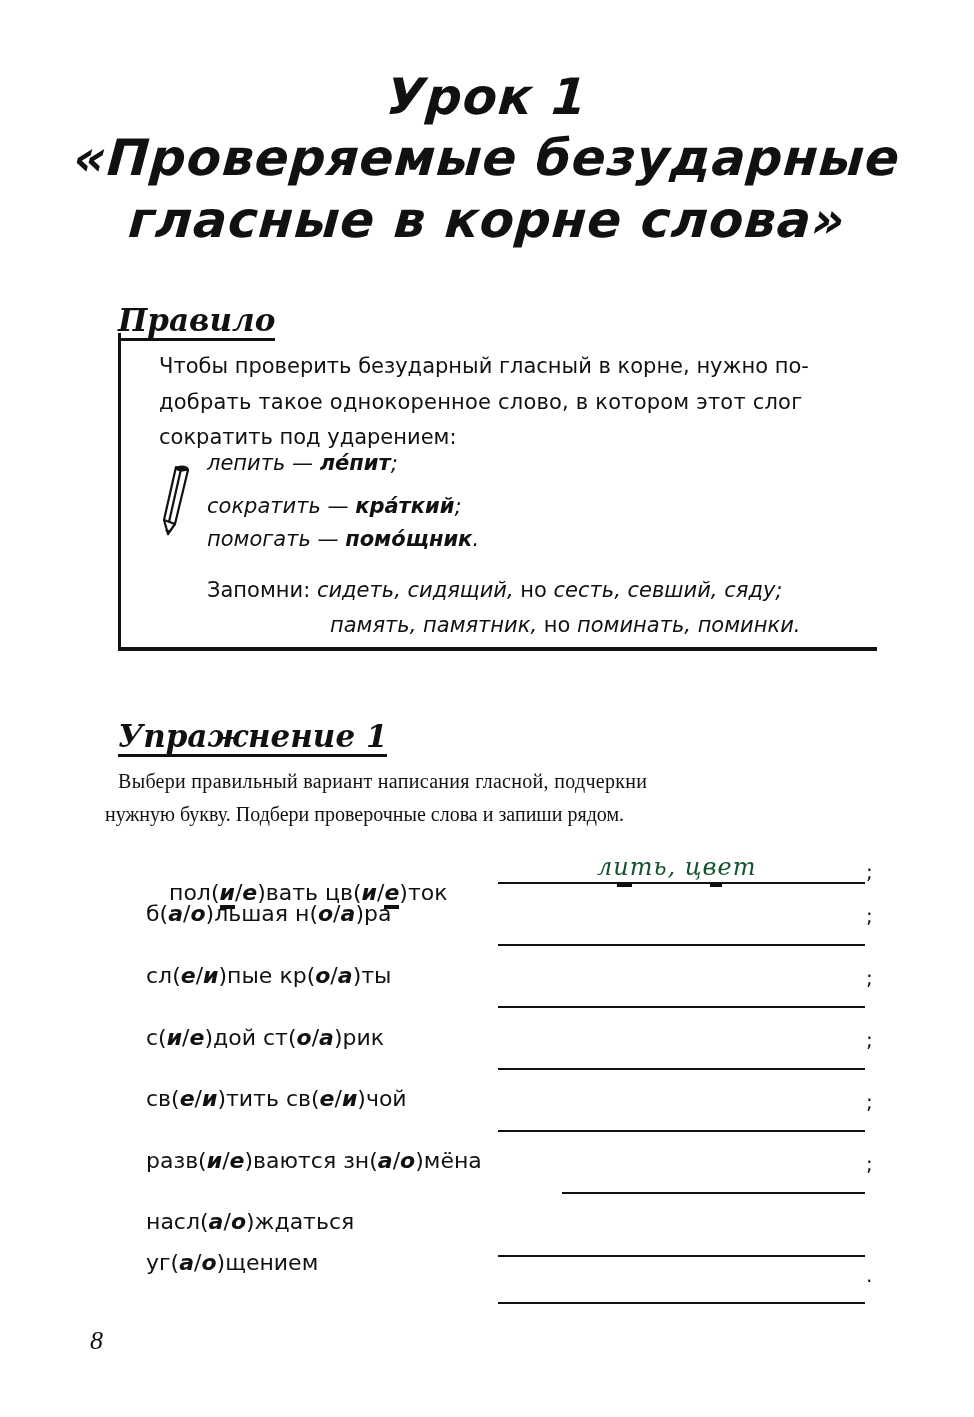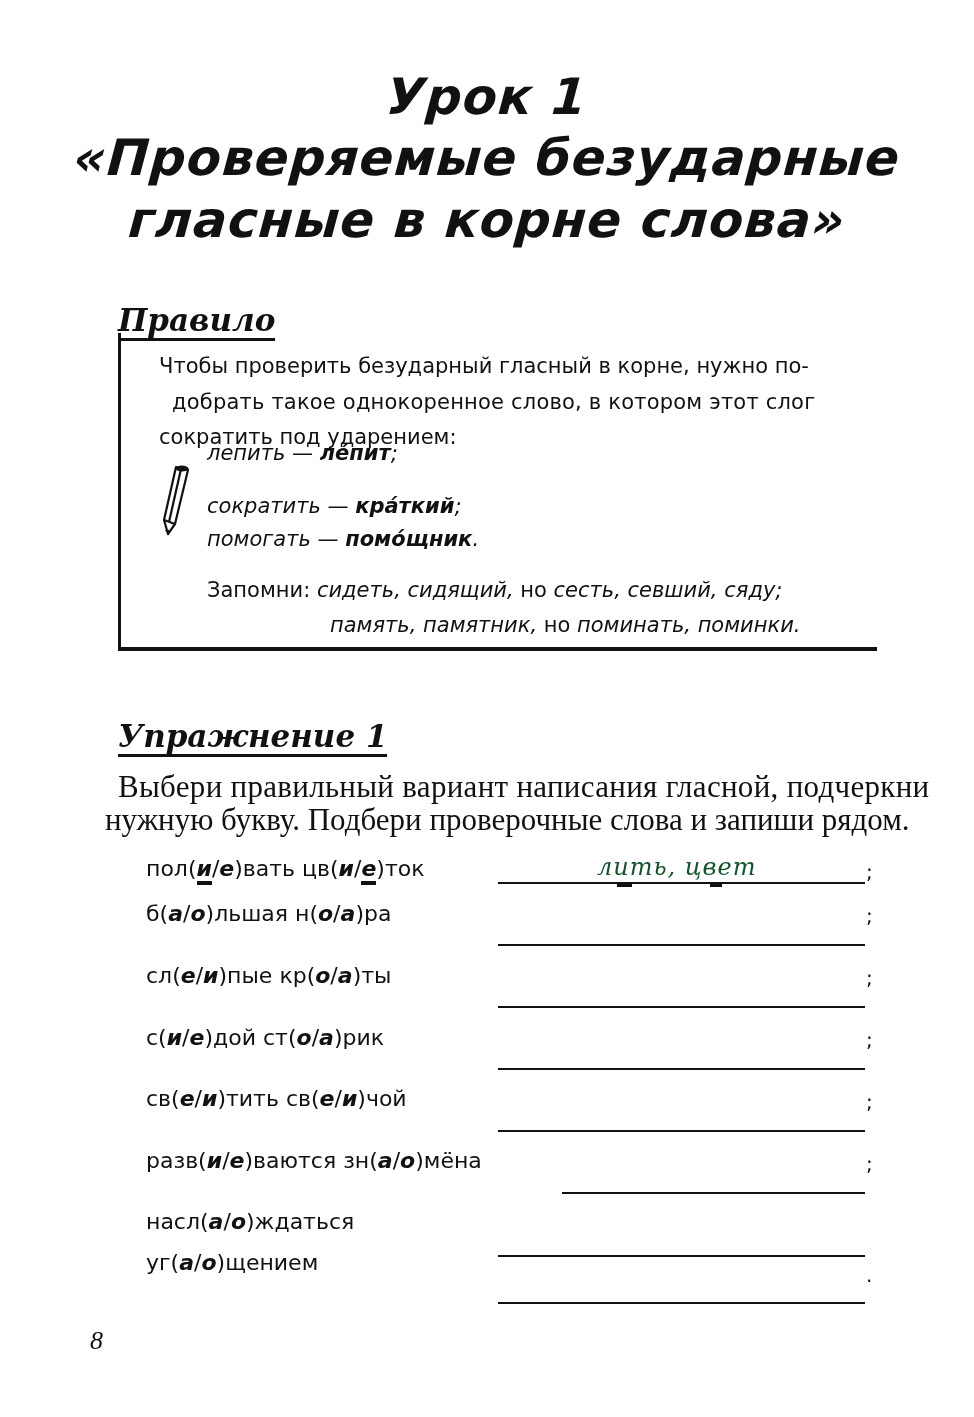--- a/index.html
+++ b/index.html
@@ -34,21 +34,21 @@
     .ex {
       position: absolute; left: 207px; font-family: "DejaVu Sans", sans-serif;
       font-style: italic; font-size: 21px; white-space: nowrap; line-height: 1;
     }
     .ex b { font-weight: bold; }
     .u { font-style: normal; text-align: center; }
     .n { font-style: normal; }
 
     
     .task {
-      position: absolute; font-family: "Liberation Serif", serif; font-size: 31px;
+      position: absolute; font-family: "Liberation Serif", serif; font-size: 20px;
       line-height: 1; white-space: nowrap; color: #111;
     }
     .item {
       position: absolute; left: 146px; font-family: "DejaVu Sans", sans-serif;
       font-size: 22px; white-space: nowrap; line-height: 1; color: #111;
     }
     .item .opt { font-style: italic; font-weight: bold; }
     .item .ul { border-bottom: 4px solid #111; }
     .line { position: absolute; height: 2px; background: #111; }
     .semi { position: absolute; left: 866px; font-family: "DejaVu Sans", sans-serif; font-size: 20px; line-height: 1; }
@@ -67,34 +67,34 @@
 <body>
 
 <div class="title" style="top:72px;">Урок 1</div>
 <div class="title" style="top:133px;">«Проверяемые безударные</div>
 <div class="title" style="top:195px;">гласные в корне слова»</div>
 
 <div class="script-head" style="left:118px; top:304px;">Правило</div>
 <div class="rule-box"></div>
 
 <div class="rule-text" style="top:356px;">Чтобы проверить безударный гласный в корне, нужно по-</div>
-<div class="rule-text" style="top:392px; letter-spacing:0.2px;margin-left:13px;">добрать такое однокоренное слово, в котором этот слог</div>
+<div class="rule-text" style="top:392px; letter-spacing:0.2px;">добрать такое однокоренное слово, в котором этот слог</div>
 <div class="rule-text" style="top:427px;">сократить под ударением:</div>
 
 <svg class="abs" style="left:160px; top:464px;" width="32" height="76" viewBox="0 0 32 76">
   <g fill="none" stroke="#111" stroke-width="2.2" stroke-linejoin="round">
     <path d="M16 3 L28 6 L15 60 L8 70 L4 56 Z"></path>
     <path d="M21 5 L9 58"></path>
     <path d="M4 56 L15 60"></path>
   </g>
   <ellipse cx="22" cy="4.5" rx="6.5" ry="3" fill="#111"></ellipse>
   <path d="M8 70 L5 66 L10 66 Z" fill="#111"></path>
 </svg>
 
-<div class="ex" style="top:443px;">
+<div class="ex" style="top:453px;">
   <span>лепить</span><span class="n"> — </span><b>ле́пит</b><span>;</span>
 </div>
 <div class="ex" style="top:496px;">
   <span>сократить</span><span class="n"> — </span><b>кра́ткий</b><span>;</span>
 </div>
 <div class="ex" style="top:529px;">
   <span>помогать</span><span class="n"> — </span><b>помо́щник</b><span>.</span>
 </div>
 
 <div class="ex" style="top:580px;">
@@ -102,21 +102,21 @@
 </div>
 <div class="ex" style="top:615px; left:330px;">
   <span>память, памятник,</span><span class="n"> но </span><span>поминать, поминки.</span>
 </div>
 
 <div class="script-head" style="left:118px; top:720px;">Упражнение 1</div>
 <div class="task" style="left:118px; top:771px; letter-spacing:0.3px;">Выбери правильный вариант написания гласной, подчеркни</div>
 <div class="task" style="left:88px; top:804px;margin-left:17px;">нужную букву. Подбери проверочные слова и запиши рядом.</div>
 
 <div id="items">
-    <div class="item" style="top: 858px;"><span>пол(</span><span class="opt ul">и</span><span>/</span><span class="opt">е</span><span>)вать  цв(</span><span class="opt">и</span><span>/</span><span class="opt ul">е</span><span>)ток</span></div>
+    <div class="item" style="top: 882px; margin-left: 23px;"><span>пол(</span><span class="opt ul">и</span><span>/</span><span class="opt">е</span><span>)вать  цв(</span><span class="opt">и</span><span>/</span><span class="opt ul">е</span><span>)ток</span></div>
     <div class="semi" style="top: 862px;">;</div>
     <div class="item" style="top: 903px;"><span>б(</span><span class="opt">а</span><span>/</span><span class="opt">о</span><span>)льшая  н(</span><span class="opt">о</span><span>/</span><span class="opt">а</span><span>)ра</span></div>
     <div class="semi" style="top: 906px;">;</div>
     <div class="item" style="top: 965px;"><span>сл(</span><span class="opt">е</span><span>/</span><span class="opt">и</span><span>)пые  кр(</span><span class="opt">о</span><span>/</span><span class="opt">а</span><span>)ты</span></div>
     <div class="semi" style="top: 968px;">;</div>
     <div class="item" style="top: 1027px;"><span>с(</span><span class="opt">и</span><span>/</span><span class="opt">е</span><span>)дой  ст(</span><span class="opt">о</span><span>/</span><span class="opt">а</span><span>)рик</span></div>
     <div class="semi" style="top: 1030px;">;</div>
     <div class="item" style="top: 1088px;"><span>св(</span><span class="opt">е</span><span>/</span><span class="opt">и</span><span>)тить  св(</span><span class="opt">е</span><span>/</span><span class="opt">и</span><span>)чой</span></div>
     <div class="semi" style="top: 1092px;">;</div>
     <div class="item" style="top: 1150px;"><span>разв(</span><span class="opt">и</span><span>/</span><span class="opt">е</span><span>)ваются  зн(</span><span class="opt">а</span><span>/</span><span class="opt">о</span><span>)мёна</span></div>

